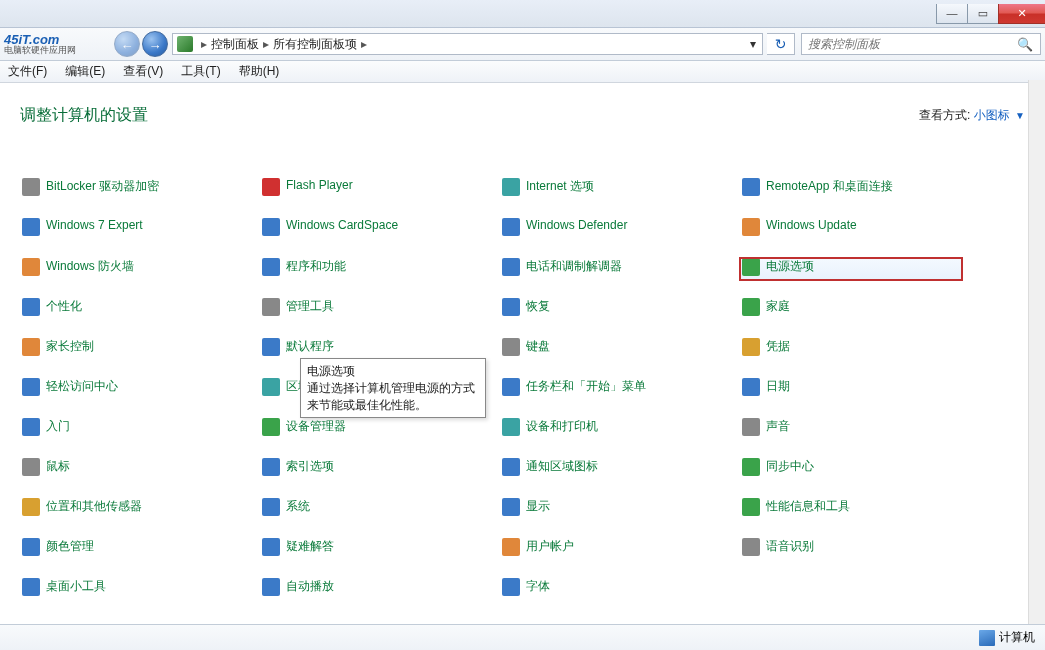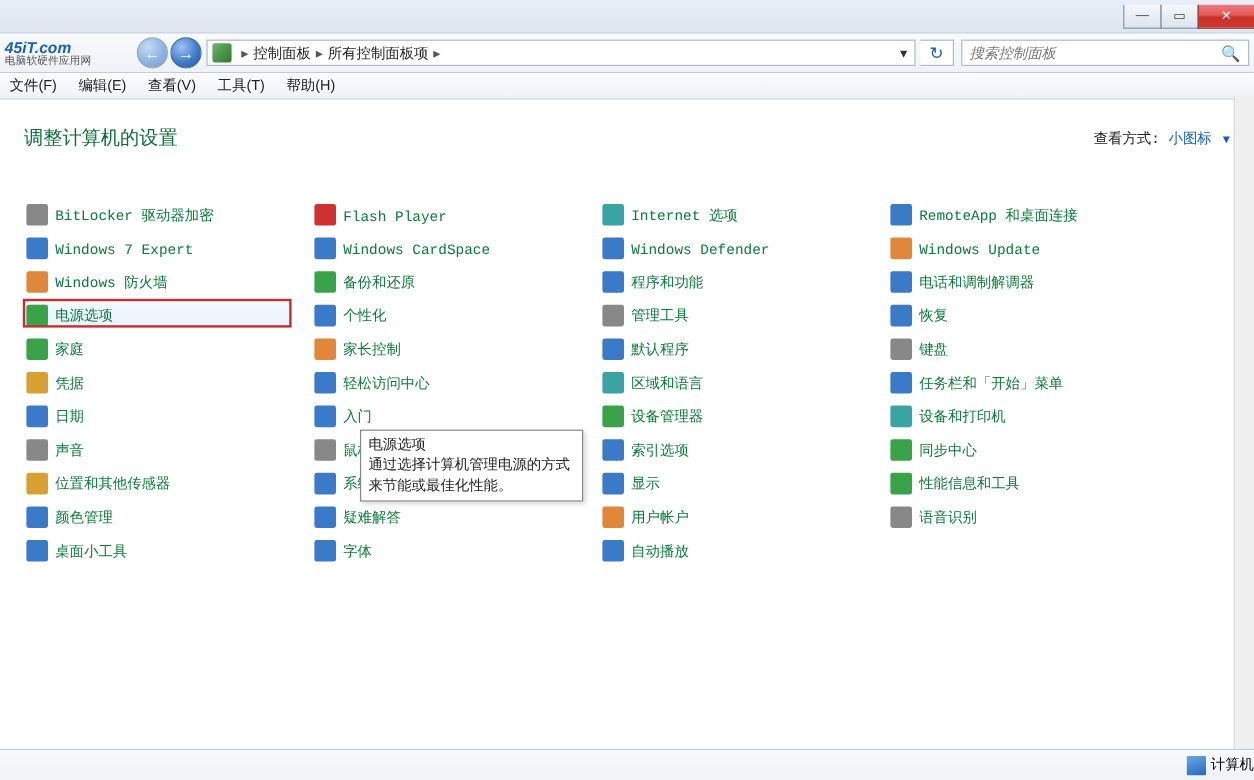--- a/index.html
+++ b/index.html
@@ -109,45 +109,45 @@
   display: flex; align-items: center;
   padding-left: 8px;
   font-size: 12px;
   color: #222;
 }
 .menubar span { margin-right: 18px; cursor: default; }
 .content {
   padding: 22px 20px 0 20px;
   height: 542px;
   position: relative;
-  font-family: Liberation Mono, monospace;
 }
 .heading-row {
   display: flex; justify-content: space-between; align-items: center;
   margin-bottom: 40px;
 }
 .heading {
   color: #0a6e3a;
   font-size: 16px;
 }
 .view-mode { font-size: 12px; color: #222; margin-left: 21px; }
 .view-mode a { color: #1560c0; cursor: pointer; }
 .view-mode .vdd { font-size: 10px; color: #1560c0; margin-left: 2px; }
 .grid {
   display: grid;
   grid-template-columns: repeat(4, 240px);
   column-gap: 0;
   row-gap: 6px;
 }
 .item {
-  display: flex; align-items: flex-end;
+  display: flex; align-items: flex-start;
   height: 22px;
   padding-left: 2px;
   cursor: pointer;
   position: relative;
+  margin-top: 12px;
 }
 .item .icon {
   width: 18px; height: 18px;
   margin-right: 6px;
   flex-shrink: 0;
   display: flex; align-items: center; justify-content: center;
   font-size: 13px;
   border-radius: 2px;
 }
 .item .label {
@@ -176,20 +176,21 @@
   z-index: 10;
 }
 .tooltip .tt-title { }
 .statusbar {
   position: absolute;
   bottom: 0; left: 0; right: 0;
   height: 26px;
   background: linear-gradient(to bottom, #f8fafc, #eef2f7);
   border-top: 1px solid #c2ccd8;
   display: flex; align-items: center; justify-content: flex-end;
+  padding-right: 10px;
   font-size: 12px;
 }
 .statusbar .sb-icon {
   width: 16px; height: 16px; margin-right: 4px;
   background: linear-gradient(160deg,#6aa8e8,#2a6ab8);
   border-radius: 1px;
 }
 
 .ic-gray { background:#888; color:#fff; }
 .ic-red { background:#d03030; color:#fff; }
@@ -298,24 +299,20 @@
       </div>
       <div class="item">
         <div class="icon ic-orange"></div>
         <span class="label">Windows Update</span>
       </div>
       <div class="item">
         <div class="icon ic-orange"></div>
         <span class="label">Windows 防火墙</span>
       </div>
       <div class="item">
-        <div class="icon ic-green"></div>
-        <span class="label">备份和还原</span>
-      </div>
-      <div class="item">
         <div class="icon ic-blue"></div>
         <span class="label">程序和功能</span>
       </div>
       <div class="item">
         <div class="icon ic-blue"></div>
         <span class="label">电话和调制解调器</span>
       </div>
       <div class="item highlighted">
         <div class="icon ic-green"></div>
         <span class="label">电源选项</span>
@@ -386,20 +383,24 @@
       </div>
       <div class="item">
         <div class="icon ic-gray"></div>
         <span class="label">鼠标</span>
       </div>
       <div class="item">
         <div class="icon ic-blue"></div>
         <span class="label">索引选项</span>
       </div>
       <div class="item">
+        <div class="icon ic-blue"></div>
+        <span class="label">通知区域图标</span>
+      </div>
+      <div class="item">
         <div class="icon ic-green"></div>
         <span class="label">同步中心</span>
       </div>
       <div class="item">
         <div class="icon ic-yellow"></div>
         <span class="label">位置和其他传感器</span>
       </div>
       <div class="item">
         <div class="icon ic-blue"></div>
         <span class="label">系统</span>
@@ -427,25 +428,25 @@
       <div class="item">
         <div class="icon ic-gray"></div>
         <span class="label">语音识别</span>
       </div>
       <div class="item">
         <div class="icon ic-blue"></div>
         <span class="label">桌面小工具</span>
       </div>
       <div class="item">
         <div class="icon ic-blue"></div>
+        <span class="label">自动播放</span>
+      </div>
+      <div class="item">
+        <div class="icon ic-blue"></div>
         <span class="label">字体</span>
-      </div>
-      <div class="item">
-        <div class="icon ic-blue"></div>
-        <span class="label">自动播放</span>
       </div>
       <div></div>
     </div>
 
   <div class="tooltip">
     <div class="tt-title">电源选项</div>
     <div>通过选择计算机管理电源的方式来节能或最佳化性能。</div>
   </div>
 </div>
 

